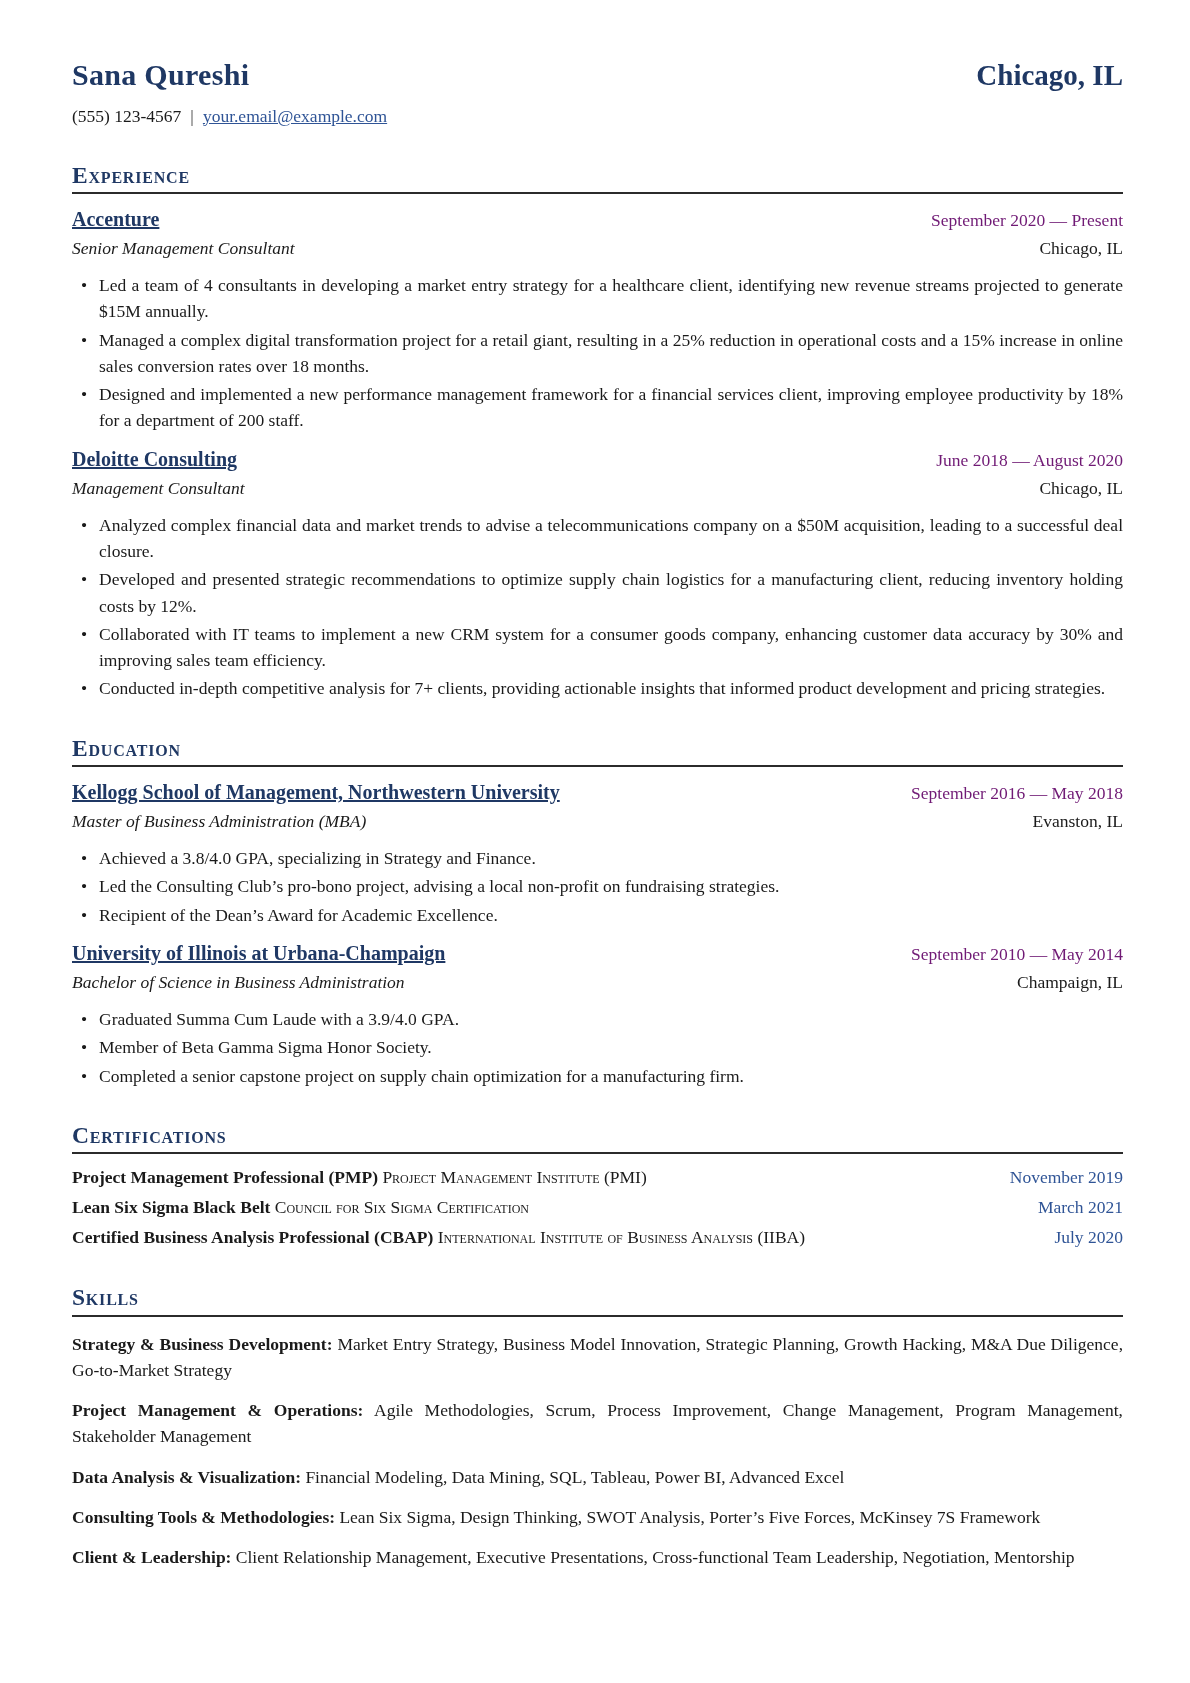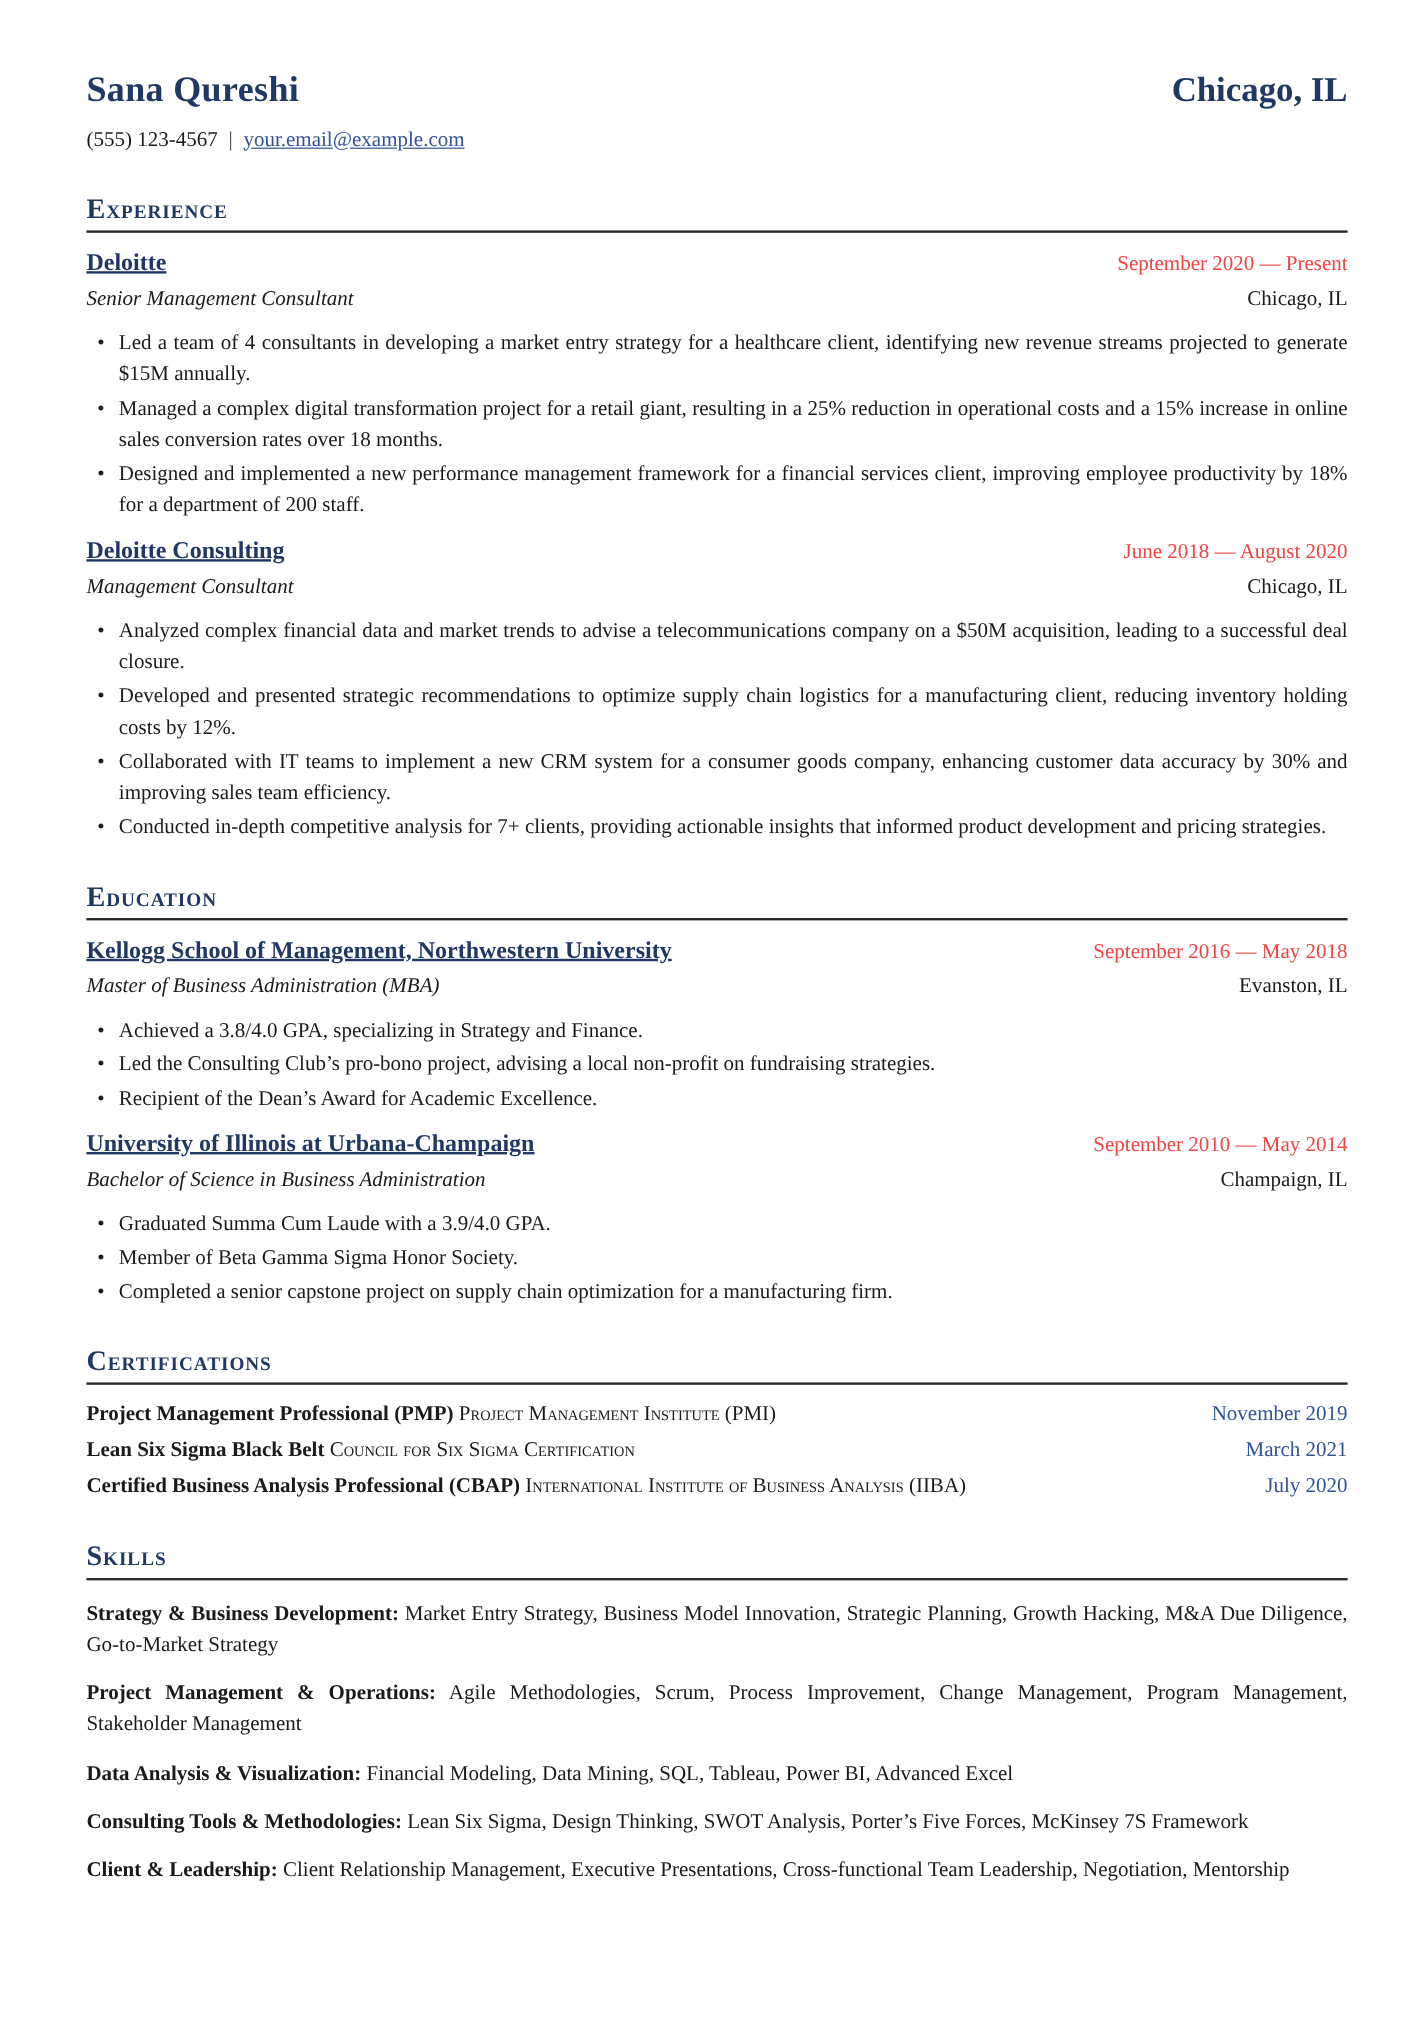--- a/index.html
+++ b/index.html
@@ -62,21 +62,21 @@
     justify-content: space-between;
     align-items: baseline;
   }
   .entry-org {
     font-size: 20px;
     font-weight: bold;
     color: #1F3864;
     text-decoration: underline;
     cursor: pointer;
   }
-  .entry-dates { color: #ef4444; font-size: 17.5px; white-space: nowrap; }
+  .entry-dates { color: #701a75; font-size: 17.5px; white-space: nowrap; }
   .entry-sub {
     display: flex;
     justify-content: space-between;
     align-items: baseline;
     margin-top: 1px;
     gap: 29px;
   }
   .entry-role { font-style: italic; }
   .entry-loc { }
 
@@ -117,21 +117,21 @@
   <div class="contact-line">
     <span>(555) 123-4567</span><span class="contact-sep">|</span><a class="email-link">your.email@example.com</a>
   </div>
 
   <div class="section">
     <div class="section-title">Experience</div>
     <hr class="section-rule">
 
     <div class="entry">
       <div class="entry-head">
-        <span class="entry-org">Deloitte</span>
+        <span class="entry-org">Accenture</span>
         <span class="entry-dates">September 2020 — Present</span>
       </div>
       <div class="entry-sub">
         <span class="entry-role">Senior Management Consultant</span>
         <span class="entry-loc">Chicago, IL</span>
       </div>
       <ul class="bullets">
         <li>Led a team of 4 consultants in developing a market entry strategy for a healthcare client, identifying new revenue streams projected to generate $15M annually.</li>
         <li>Managed a complex digital transformation project for a retail giant, resulting in a 25% reduction in operational costs and a 15% increase in online sales conversion rates over 18 months.</li>
         <li>Designed and implemented a new performance management framework for a financial services client, improving employee productivity by 18% for a department of 200 staff.</li>

